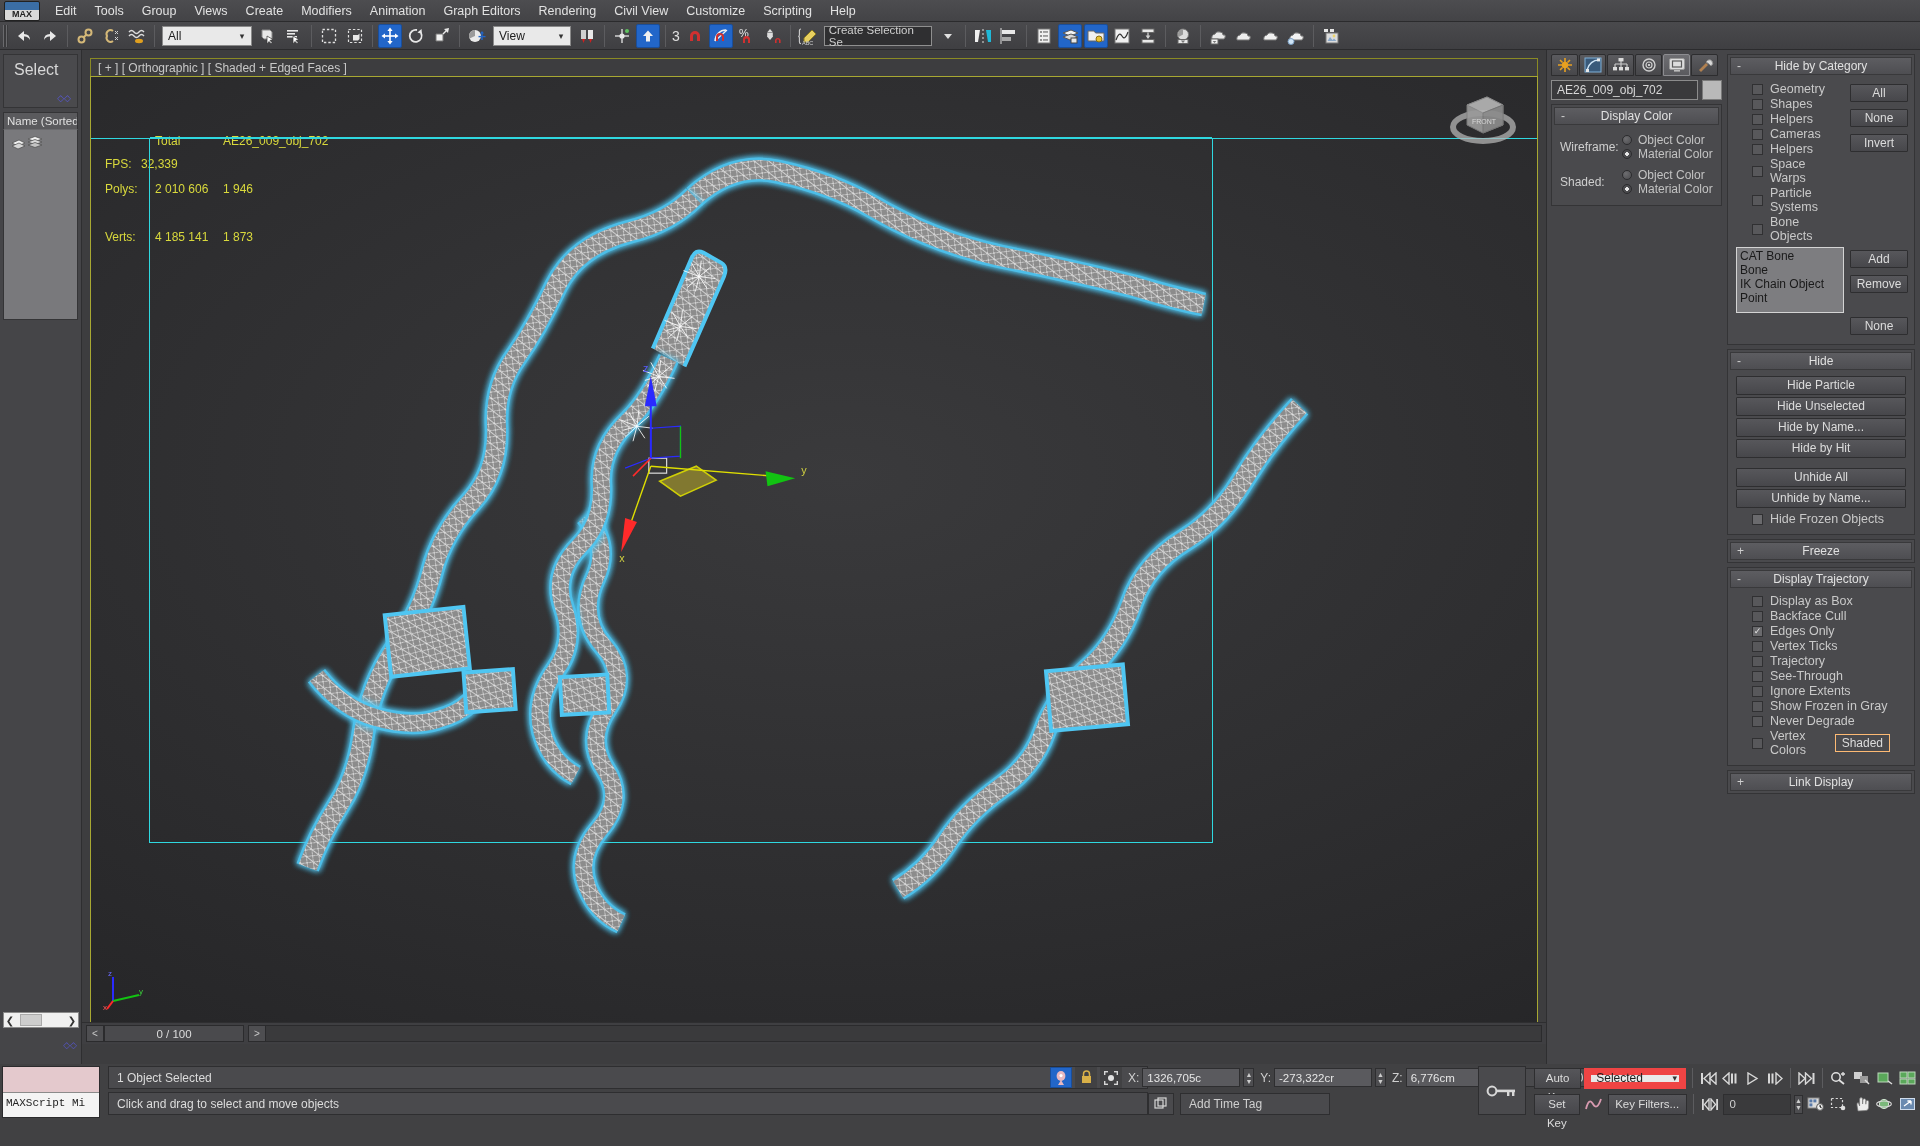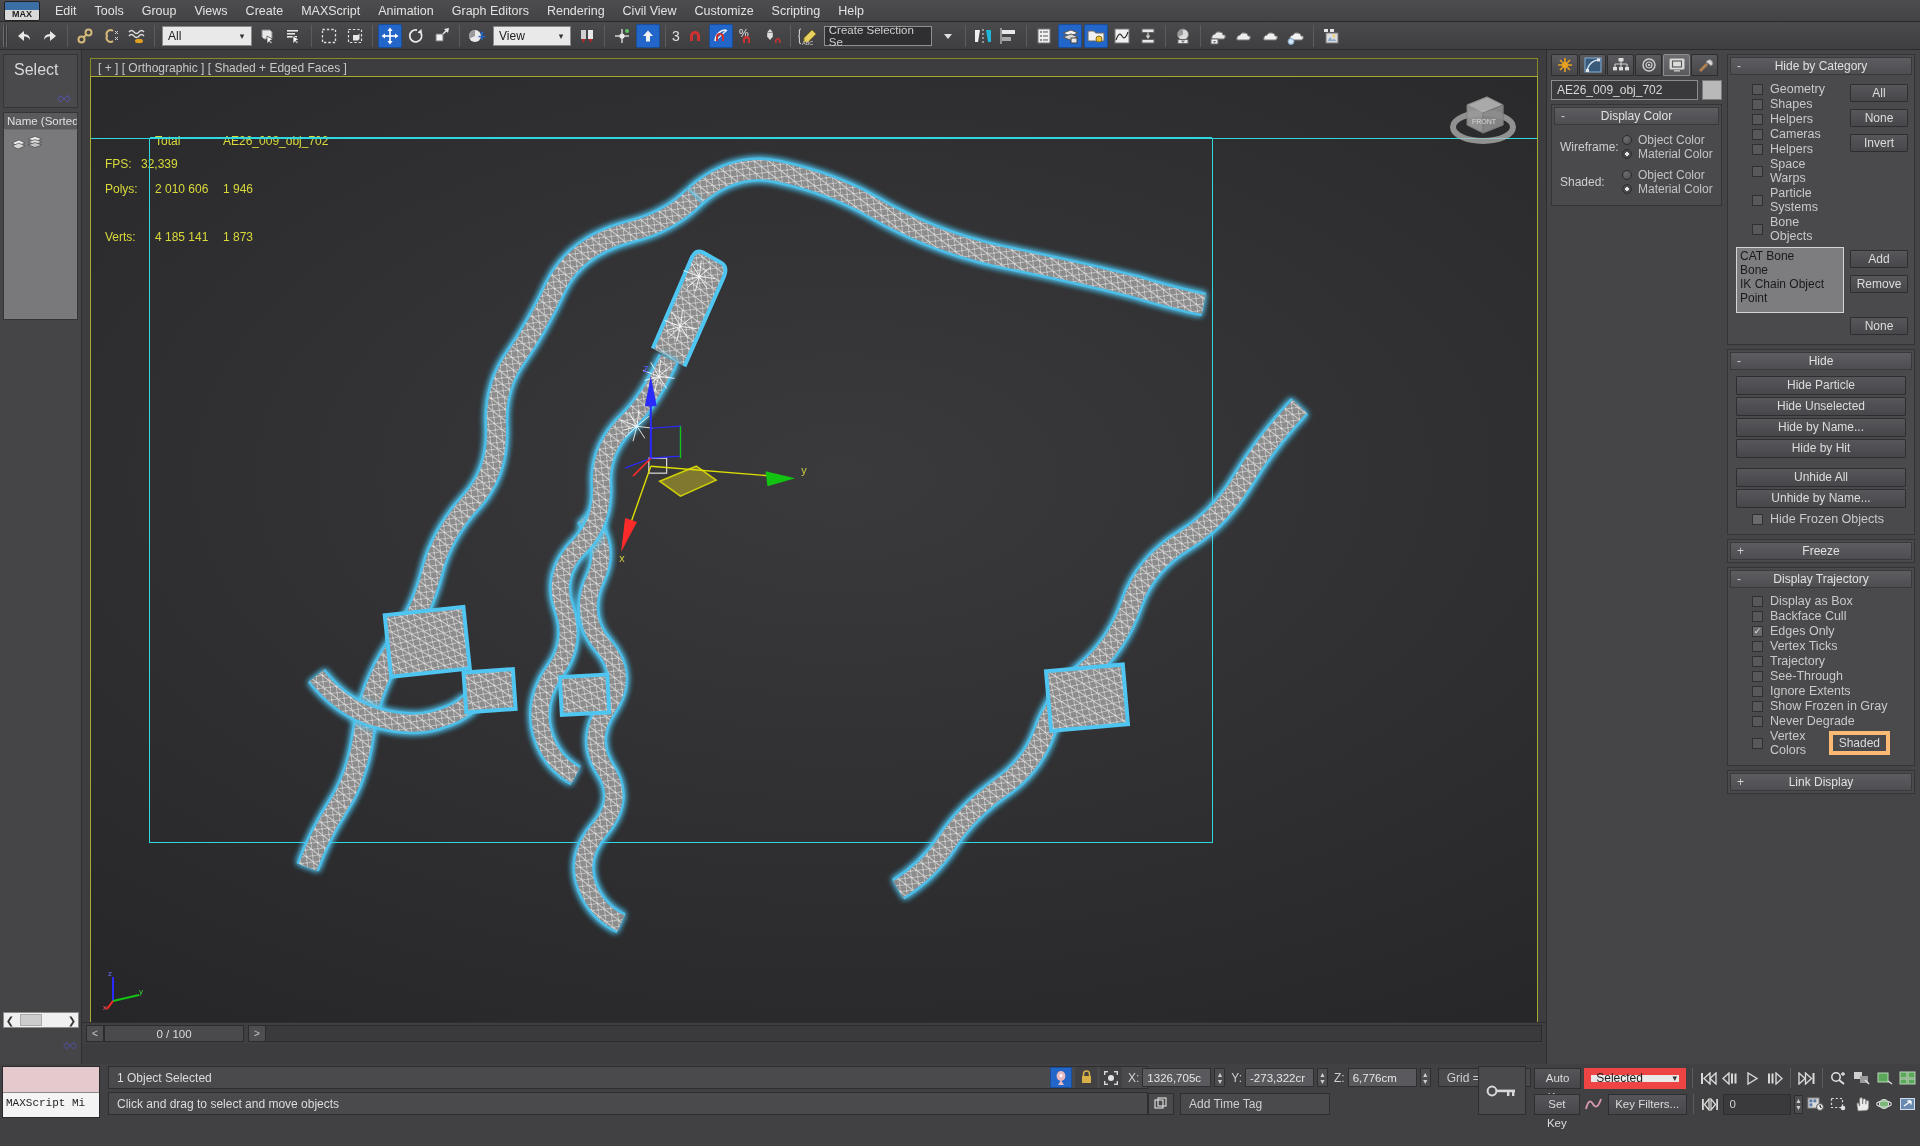--- a/index.html
+++ b/index.html
@@ -187,42 +187,42 @@
   .catbtns{width:58px;display:flex;flex-direction:column;gap:3px;padding-top:1px;}
 
   .listbox{
     background:#7d7d80;border:1px solid #d4d4d4;color:#1a1a1a;font-size:12px;
     height:66px;padding:1px 3px;line-height:14px;overflow:hidden;
   }
   .listrow{display:flex;gap:6px;margin-top:3px;}
 
   .dp-row{display:flex;align-items:center;}
   .dp-shaded{
-    margin-left:auto;border:4px solid #fdba74;background:#4a4a4d;color:#dcdcdc;
+    margin-left:auto;border:1px solid #fdba74;background:#4a4a4d;color:#dcdcdc;
     font-size:12px;padding:1px 6px;
   }
 
   
   .statusarea{position:absolute;left:0;top:1064px;width:1920px;height:82px;background:#414143;}
   .ms-listener{
     position:absolute;left:2px;top:2px;width:98px;height:52px;border:1px solid #2b2b2d;
   }
   .ms-pink{height:26px;background:#e4c9cd;border-bottom:1px solid #8b8b8b;}
   .ms-white{height:24px;background:#f4f4f4;color:#222;font-family:"Liberation Mono",monospace;font-size:11px;padding:4px 3px;overflow:hidden;white-space:nowrap;}
   .st-lines{position:absolute;left:108px;top:2px;width:1040px;}
   .st-line{
     height:23px;background:#4a4a4d;border:1px solid #2e2e30;margin-bottom:3px;
     font-size:12px;color:#dcdcdc;display:flex;align-items:center;padding-left:8px;
   }
   .coordbar{position:absolute;left:1050px;top:2px;height:23px;display:flex;align-items:center;gap:3px;}
   .cb-btn{width:22px;height:21px;border:1px solid #2e2e30;background:#4a4a4d;display:flex;align-items:center;justify-content:center;}
   .cb-btn.on{background:#2266c9;border-color:#1a4e9a;}
   .cb-lbl{font-size:12px;color:#cfcfcf;margin-left:3px;}
   .cb-spin{
-    width:69px;height:19px;background:#5a5a5e;border:1px solid #2e2e30;
+    width:98px;height:19px;background:#5a5a5e;border:1px solid #2e2e30;
     color:#e6e6e6;font-size:11.5px;padding:0 2px 0 4px;display:flex;align-items:center;
   }
   .spin-arrows{width:11px;height:19px;display:flex;flex-direction:column;justify-content:center;align-items:center;
     background:#4d4d50;border:1px solid #2e2e30;color:#ccc;font-size:7px;line-height:7px;}
   .gridlbl{
     height:19px;background:#4a4a4d;border:1px solid #2e2e30;color:#cfcfcf;font-size:12px;
     padding:0 8px;display:flex;align-items:center;margin-left:4px;
   }
   .timetag{
     position:absolute;left:1180px;top:29px;height:22px;width:150px;background:#4a4a4d;
@@ -255,21 +255,21 @@
 
 <div id="app">
 
   <div class="menubar">
     <div class="maxlogo">MAX</div>
     <div class="menuitem">Edit</div>
     <div class="menuitem">Tools</div>
     <div class="menuitem">Group</div>
     <div class="menuitem">Views</div>
     <div class="menuitem">Create</div>
-    <div class="menuitem">MAXScript</div>
+    <div class="menuitem">Modifiers</div>
     <div class="menuitem">Animation</div>
     <div class="menuitem">Graph Editors</div>
     <div class="menuitem">Rendering</div>
     <div class="menuitem">Civil View</div>
     <div class="menuitem">Customize</div>
     <div class="menuitem">Scripting</div>
     <div class="menuitem">Help</div>
   </div>
 
   <div class="toolbar">

